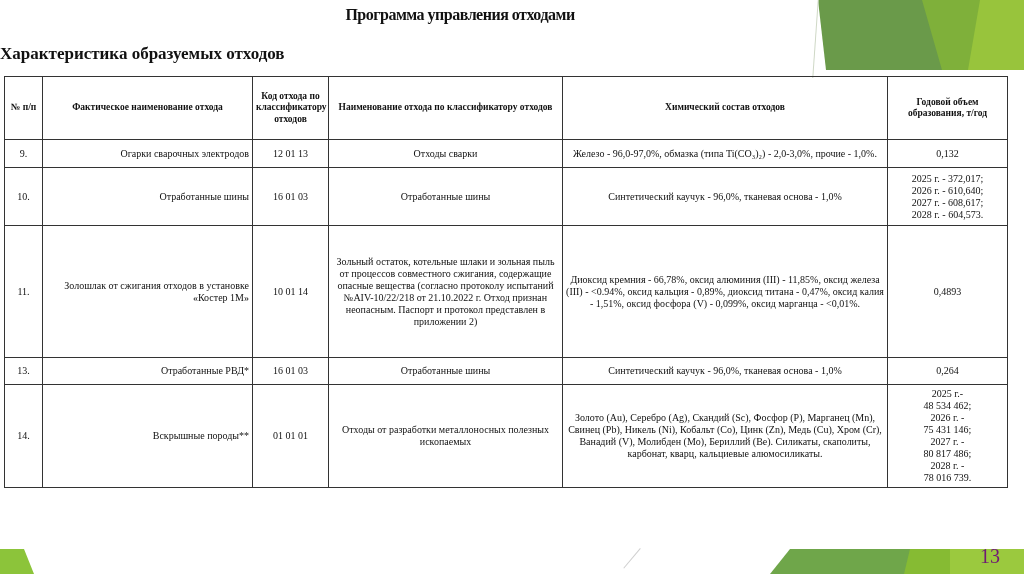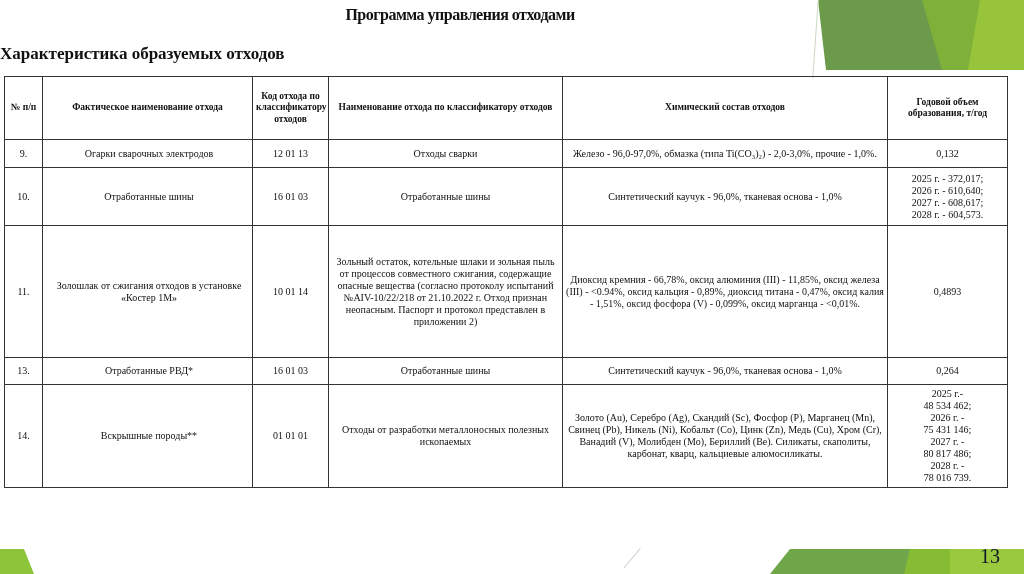--- a/index.html
+++ b/index.html
@@ -22,27 +22,27 @@
   .deco-br2 { left: 880px; top: 549px; width: 144px; height: 25px; background: #86bb33;
               clip-path: polygon(30px 0, 100% 0, 100% 100%, 24px 100%); }
   .deco-br3 { left: 950px; top: 549px; width: 74px; height: 25px; background: #9bc93e; }
   .deco-line-b { left: 640px; top: 548px; width: 1px; height: 26px; background: #cfcfcf; transform: rotate(40deg); transform-origin: top left; }
 
   .title { position: absolute; left: 0; width: 920px; top: 6px; text-align: center;
            font-size: 16px; font-weight: bold; letter-spacing: -0.5px; }
   .subtitle { position: absolute; left: 0; width: 920px; top: 44px; text-align: left;
               font-size: 17px; font-weight: bold; }
 
-  .page-num { position: absolute; right: 24px; top: 545px; font-size: 20px; color: #0f172a; }
+  .page-num { position: absolute; right: 24px; top: 545px; font-size: 20px; color: #701a75; }
 
   table.waste { position: absolute; left: 4px; top: 76px; width: 1003px; border-collapse: collapse;
                 table-layout: fixed; font-size: 10px; line-height: 1.2; }
   table.waste td, table.waste th { border: 1px solid #333; text-align: center; vertical-align: middle; padding: 1px 3px; }
   table.waste th { font-weight: bold; font-size: 9.5px; }
-  table.waste td.left { text-align: center; padding-left: 6px; margin-top: 32px; }
+  table.waste td.left { text-align: right; padding-left: 6px; margin-top: 32px; }
   .header-row { height: 63px; }
   .cont-row { height: 13px; }
   .row9 { height: 28px; }
   .row10 { height: 58px; }
   .row11 { height: 132px; }
   .row12 { height: 29px; }
   .row13 { height: 27px; }
   .row14 { height: 103px; }
   .multi span { display: block; }
 </style>

